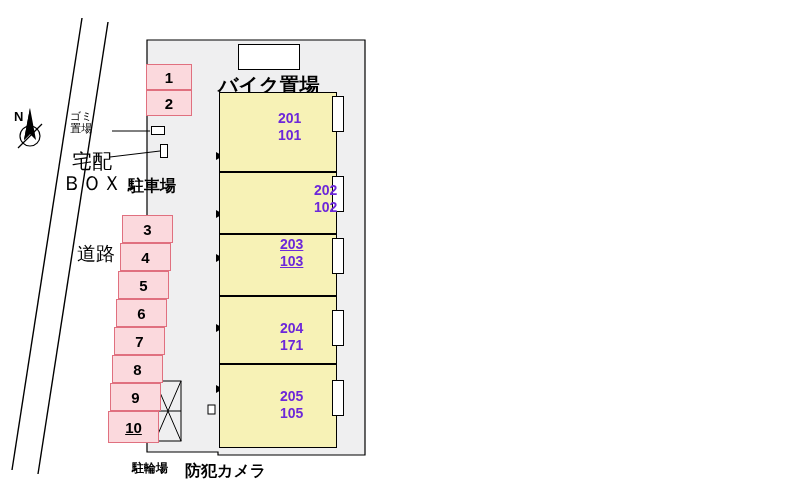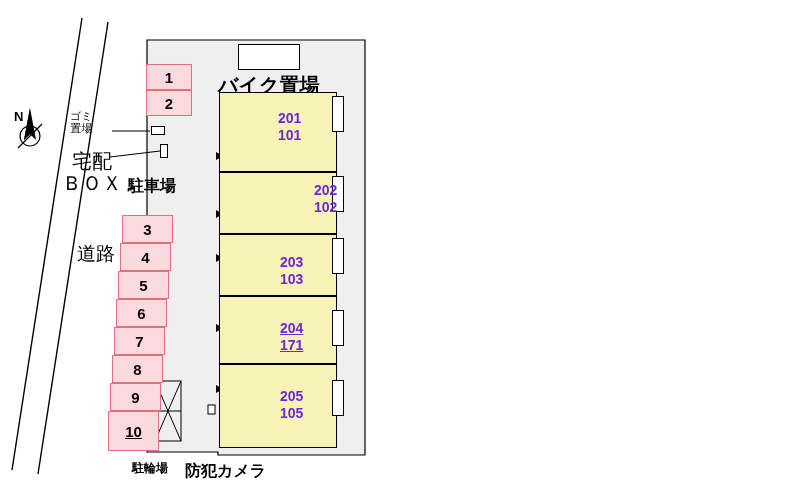--- a/index.html
+++ b/index.html
@@ -157,39 +157,39 @@
   </div>
   <div class="stall" style="left:114px; top:327px; width:51px; height:28px;">
     <span>7</span>
   </div>
   <div class="stall" style="left:112px; top:355px; width:51px; height:28px;">
     <span>8</span>
   </div>
   <div class="stall" style="left:110px; top:383px; width:51px; height:28px;">
     <span>9</span>
   </div>
-  <div class="stall" style="left:108px; top:411px; width:51px; height:40px;text-decoration:underline;">
+  <div class="stall" style="left:108px; top:411px; width:51px; height:32px;text-decoration:underline;">
     <span>10</span>
   </div>
 
   <div class="room" style="left:219px; top:92px; width:118px; height:80px;"></div>
   <div class="whitebox" style="left:332px; top:96px; width:12px; height:36px;"></div>
   <div class="roomlbl" style="left:278px; top:110px;"><span>201</span><br><span>101</span></div>
 
   <div class="room" style="left:219px; top:172px; width:118px; height:62px;"></div>
   <div class="whitebox" style="left:332px; top:176px; width:12px; height:36px;"></div>
   <div class="roomlbl" style="left:280px; top:182px;margin-left:34px;"><span>202</span><br><span>102</span></div>
 
   <div class="room" style="left:219px; top:234px; width:118px; height:62px;"></div>
   <div class="whitebox" style="left:332px; top:238px; width:12px; height:36px;"></div>
-  <div class="roomlbl" style="left:280px; top:254px;"><span>203</span><br><span>103</span></div>
+  <div class="roomlbl" style="left:280px; top:236px;text-decoration:underline;"><span>203</span><br><span>103</span></div>
 
   <div class="room" style="left:219px; top:296px; width:118px; height:68px;"></div>
   <div class="whitebox" style="left:332px; top:310px; width:12px; height:36px;"></div>
-  <div class="roomlbl" style="left:280px; top:320px;text-decoration:underline;"><span>204</span><br><span>171</span></div>
+  <div class="roomlbl" style="left:280px; top:320px;"><span>204</span><br><span>171</span></div>
 
   <div class="room" style="left:219px; top:364px; width:118px; height:84px;"></div>
   <div class="whitebox" style="left:332px; top:380px; width:12px; height:36px;"></div>
   <div class="roomlbl" style="left:280px; top:388px;"><span>205</span><br><span>105</span></div>
 
   <div class="lbl" style="left:132px; top:462px; font-size:12px; font-weight:bold;">駐輪場</div>
   <div class="lbl" style="left:185px; top:462px; font-size:16px; font-weight:bold;">防犯カメラ</div>
 
 </div>
 

